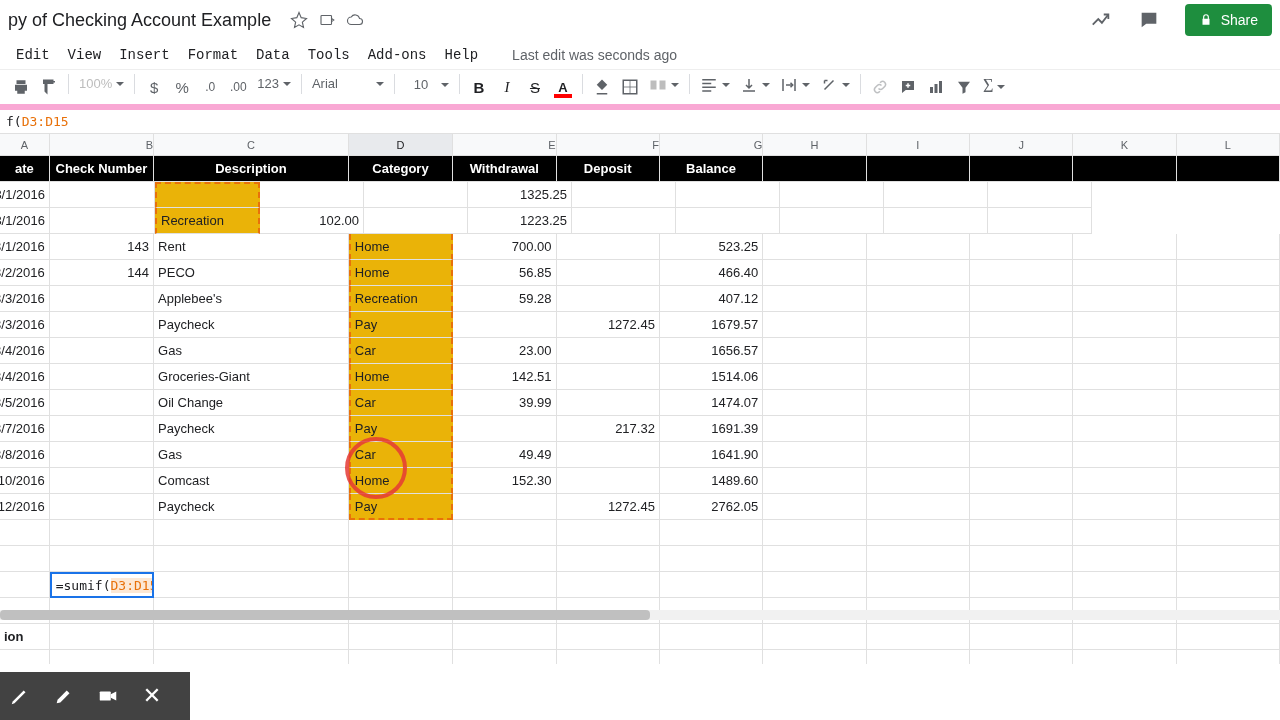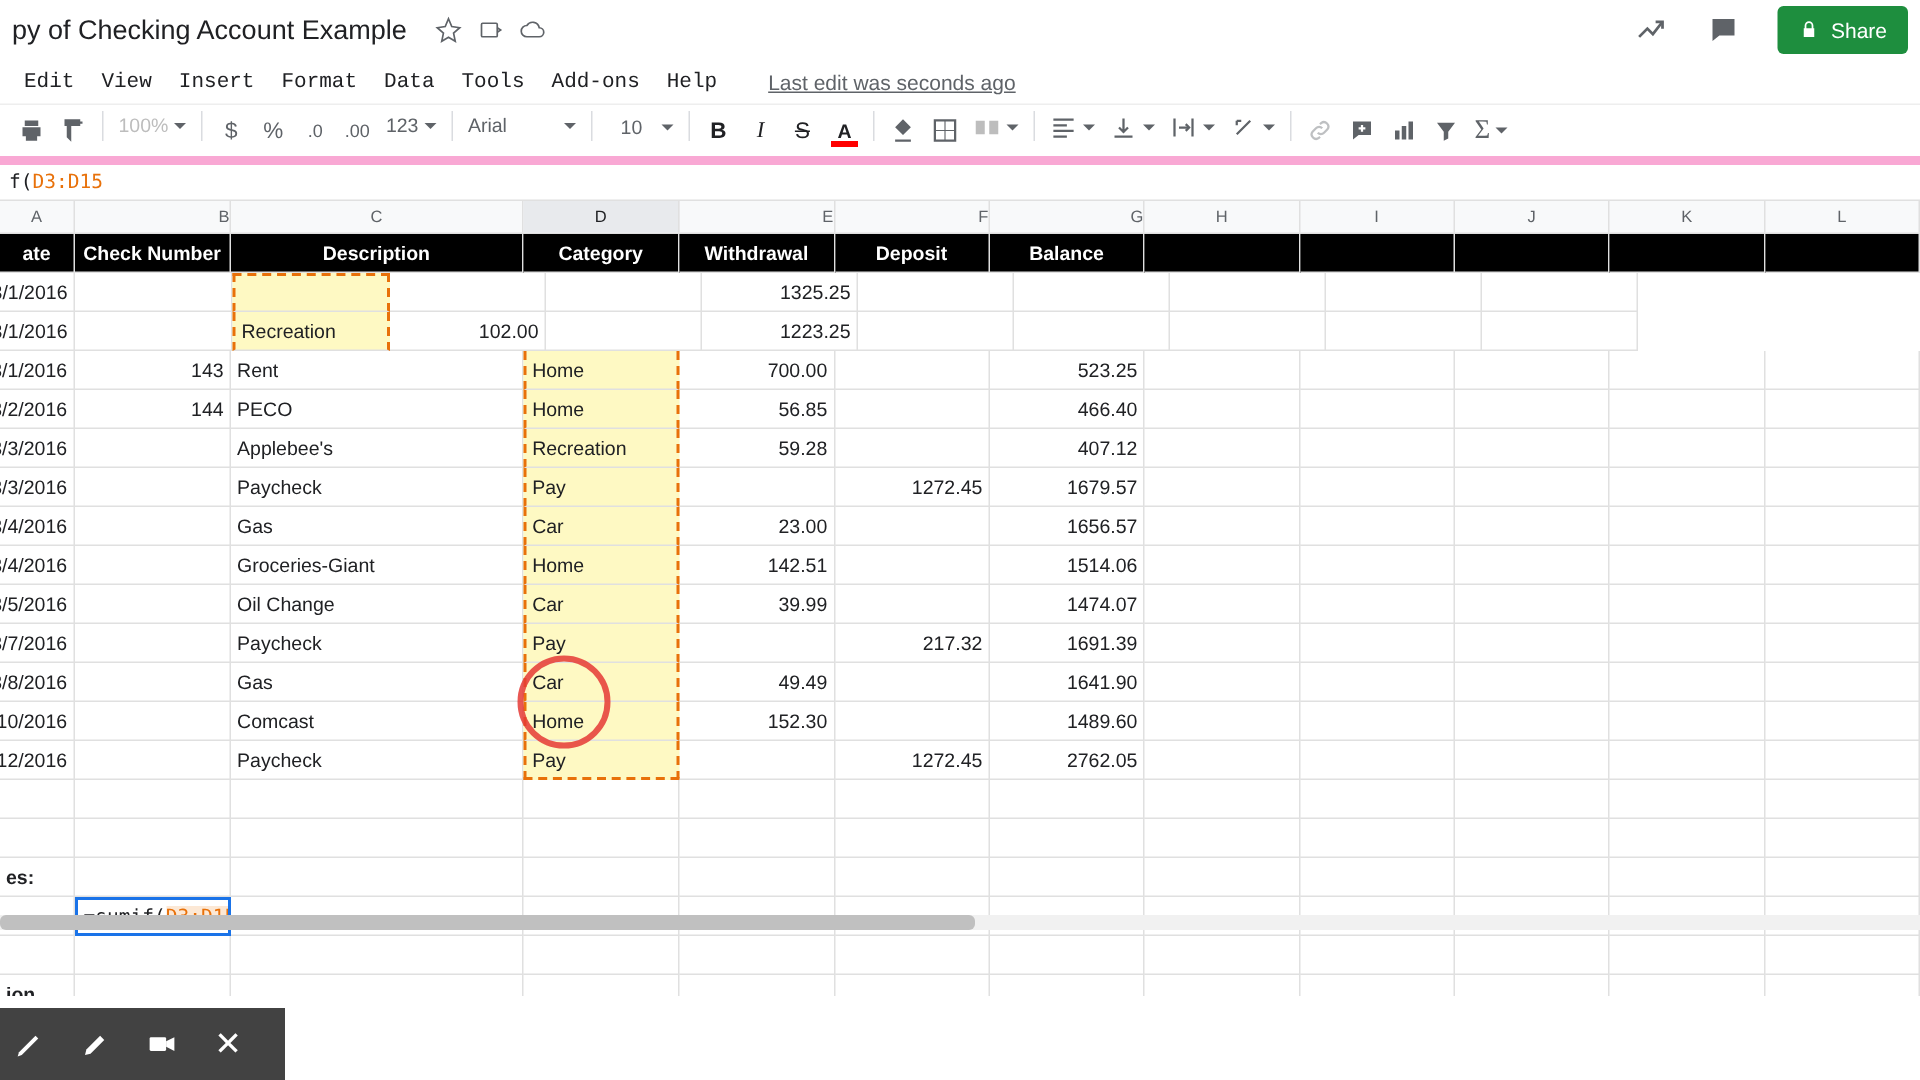--- a/index.html
+++ b/index.html
@@ -12,21 +12,21 @@
   .title-icon svg { width: 18px; height: 18px; fill: none; stroke: #5f6368; stroke-width: 1.5; }
   .title-spacer { flex: 1; }
   .top-icon { width: 24px; height: 24px; margin: 0 12px; display: flex; align-items: center; justify-content: center; color: #5f6368; }
   .top-icon svg { width: 22px; height: 22px; fill: #5f6368; }
   .share-btn { background: #1e8e3e; color: #fff; border-radius: 4px; padding: 8px 14px; font-size: 14px; font-weight: 500; display: flex; align-items: center; gap: 8px; margin-left: 12px; }
   .share-btn svg { width: 14px; height: 14px; fill: #fff; }
 
   
   .menu-bar { display: flex; align-items: center; padding: 0 8px; height: 30px; gap: 2px; border-bottom: 1px solid #eee; }
   .menu-item { padding: 4px 8px; font-size: 14px; color: #202124; cursor: pointer; font-family: Liberation Mono, monospace; }
-  .last-edit { margin-left: 8px; font-size: 14px; color: #5f6368; text-decoration: underline; cursor: pointer; padding-left: 16px; }
+  .last-edit { margin-left: 8px; font-size: 14px; color: #5f6368; cursor: pointer; padding-left: 16px; }
 
   
   .toolbar { display: flex; align-items: flex-start; padding: 4px 8px; height: 40px; gap: 2px; border-bottom: 6px solid #f9a8d4; }
   .tb-btn { width: 26px; height: 26px; display: flex; align-items: center; justify-content: center; color: #5f6368; cursor: pointer; border-radius: 2px; font-size: 15px; }
   .tb-btn svg { width: 18px; height: 18px; fill: #5f6368; }
   .tb-sep { width: 1px; height: 20px; background: #dadce0; margin: 0 4px; }
   .tb-sel { padding: 2px 4px; color: #5f6368; display: flex; align-items: center; gap: 4px; font-size: 13px; }
   .tb-sel.disabled { color: #bdbdbd; }
   .drop-arrow { width: 0; height: 0; border-left: 4px solid transparent; border-right: 4px solid transparent; border-top: 4px solid #5f6368; }
   .tb-font { width: 80px; }
@@ -56,21 +56,21 @@
   .c-F { width: 104px; justify-content: flex-end; }
   .c-G { width: 104px; justify-content: flex-end; }
   .c-H, .c-I, .c-J, .c-K, .c-L { width: 104px; }
   .c-A.date { justify-content: flex-end; }
 
   
   .ants-top { border-top: 2px dashed #e8710a !important; }
   .ants-left { border-left: 2px dashed #e8710a; }
   .ants-right { border-right: 2px dashed #e8710a !important; }
   .ants-bottom { border-bottom: 2px dashed #e8710a !important; }
-  .sel-fill { background: #fef9c3; }
+  .sel-fill { background: #eab308; }
 
   
   .editing-cell { border: 2px solid #1a73e8 !important; background: #fff; font-family: monospace; font-size: 13px; }
   .editing-cell .ref-range { background: #fce8d5; }
 
   
   .col-h.active { background: #e8eaed; color:#202124; }
 
   
   .red-circle { position: absolute; border: 4px solid #e53935; border-radius: 50%; width: 62px; height: 62px; left: 345px; top: 303px; pointer-events: none; opacity: 0.85; }
@@ -489,34 +489,20 @@
         <div class="cell c-E"></div>
         <div class="cell c-F"></div>
         <div class="cell c-G"></div>
         <div class="cell c-H"></div>
         <div class="cell c-I"></div>
         <div class="cell c-J"></div>
         <div class="cell c-K"></div>
         <div class="cell c-L"></div>
       </div>
       <div class="row">
-        <div class="cell c-A" style="font-weight: bold; justify-content: flex-start;">es:</div>
-        <div class="cell c-B"></div>
-        <div class="cell c-C"></div>
-        <div class="cell c-D"></div>
-        <div class="cell c-E"></div>
-        <div class="cell c-F"></div>
-        <div class="cell c-G"></div>
-        <div class="cell c-H"></div>
-        <div class="cell c-I"></div>
-        <div class="cell c-J"></div>
-        <div class="cell c-K"></div>
-        <div class="cell c-L"></div>
-      </div>
-      <div class="row">
         <div class="cell c-A"></div>
         <div class="cell c-B editing-cell" style="justify-content: flex-start;">
           <span>=sumif(</span>
           <span class="ref-range">D3:D15</span>
         </div>
         <div class="cell c-C"></div>
         <div class="cell c-D"></div>
         <div class="cell c-E"></div>
         <div class="cell c-F"></div>
         <div class="cell c-G"></div>

